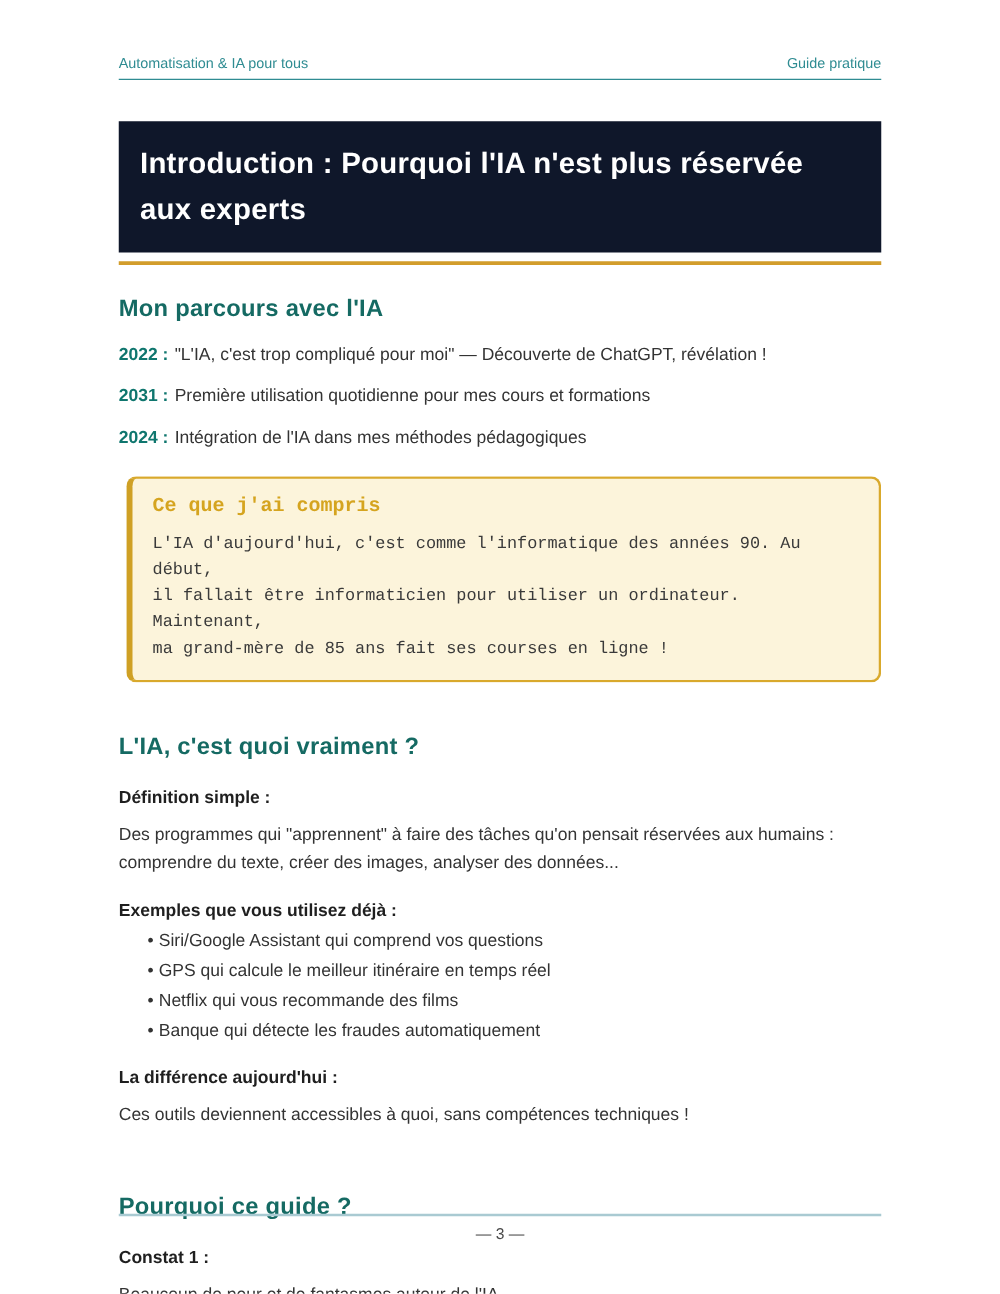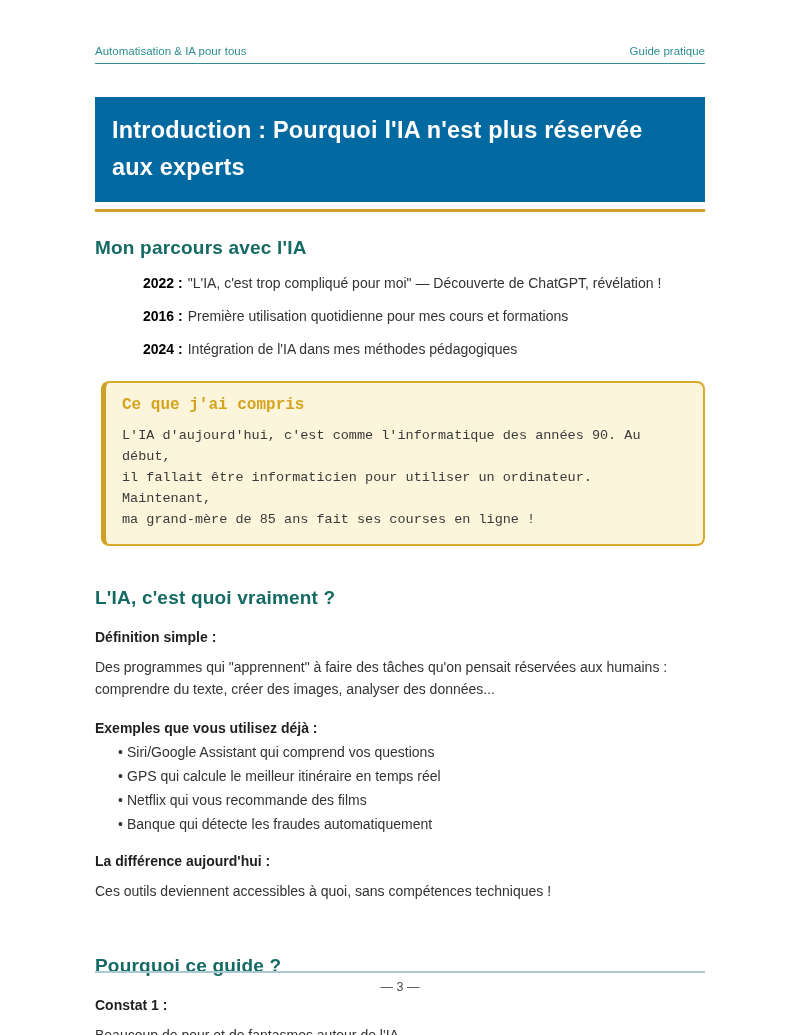--- a/index.html
+++ b/index.html
@@ -27,21 +27,21 @@
     padding-top: 45px;
     padding-bottom: 6px;
     border-bottom: 1.5px solid #2f8c92;
     font-size: 11.5px;
     color: #2f8c92;
     gap: 43px;
   }
   
   .title-banner {
     margin-top: 33px;
-    background: #0369a1;
+    background: #0f172a;
     color: #ffffff;
     padding: 15px 17px 16px 17px;
     font-size: 23.5px;
     font-weight: bold;
     line-height: 37px;
     letter-spacing: 0.2px;
   }
   .gold-rule {
     margin-top: 7px;
     height: 3px;
@@ -58,23 +58,22 @@
   
   .timeline { margin-top: 3px; }
   .timeline-row {
     margin-top: 16px;
     font-size: 14px;
     line-height: 17px;
     color: #333333;
   }
   .timeline-row .year {
     font-weight: bold;
-    color: #000000;
+    color: #0f766e;
     margin-right: 5px;
-    margin-left: 48px;
   }
   
   .callout {
     margin: 23px 0 0 6px;
     background: #fcf4db;
     border: 2px solid #d9a92c;
     border-left: 5px solid #cfa024;
     border-radius: 8px;
     padding: 11px 18px 14px 16px;
     font-family: Liberation Mono, monospace;
@@ -153,21 +152,21 @@
     </div>
     <div class="gold-rule"></div>
 
     <h2 class="section-heading">Mon parcours avec l'IA</h2>
 
     <div class="timeline">
       <div class="timeline-row">
         <span class="year">2022 :</span><span>"L'IA, c'est trop compliqué pour moi" — Découverte de ChatGPT, révélation !</span>
       </div>
       <div class="timeline-row">
-        <span class="year">2016 :</span><span>Première utilisation quotidienne pour mes cours et formations</span>
+        <span class="year">2031 :</span><span>Première utilisation quotidienne pour mes cours et formations</span>
       </div>
       <div class="timeline-row">
         <span class="year">2024 :</span><span>Intégration de l'IA dans mes méthodes pédagogiques</span>
       </div>
     </div>
 
     <div class="callout">
       <div class="callout-heading">Ce que j'ai compris</div>
       <div class="callout-line">L'IA d'aujourd'hui, c'est comme l'informatique des années 90. Au début,</div>
       <div class="callout-line">il fallait être informaticien pour utiliser un ordinateur. Maintenant,</div>

